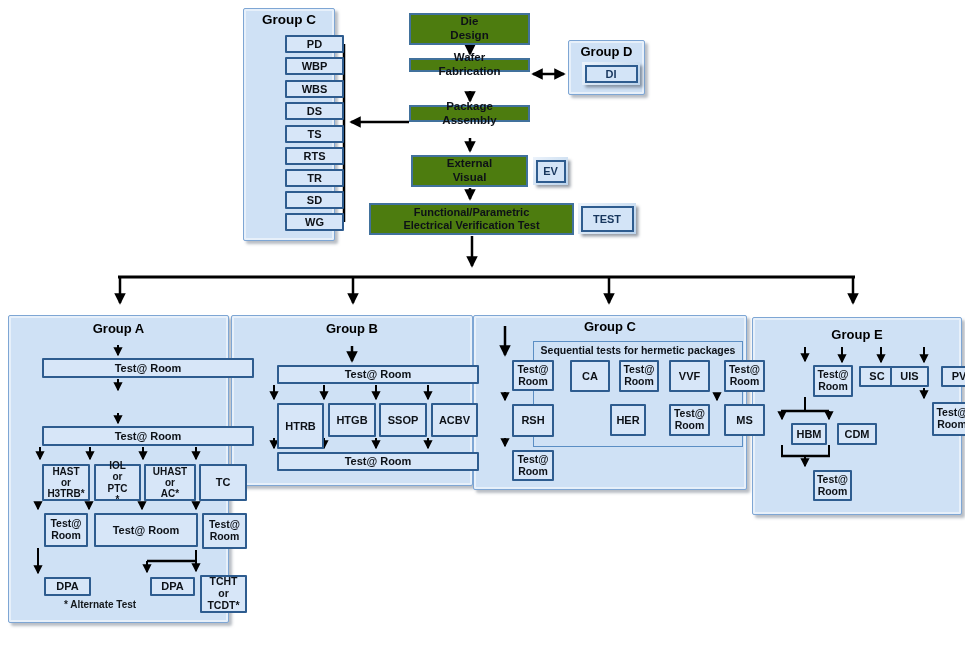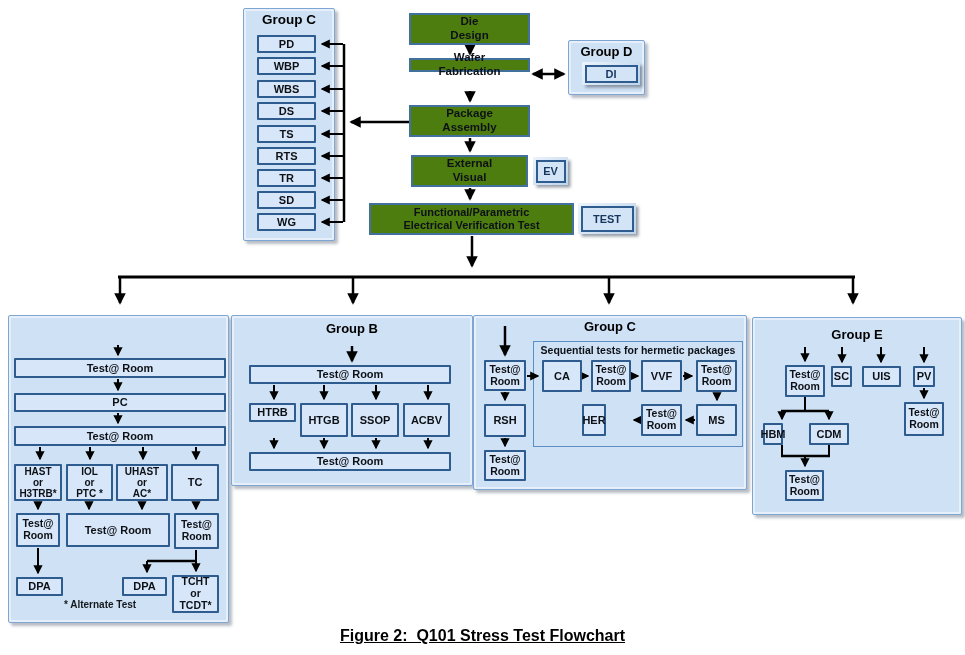--- a/index.html
+++ b/index.html
@@ -8,21 +8,21 @@
   .panel{position:absolute;background:#cfe1f5;border:1.5px solid #7ea6d4;border-radius:2px;
          box-shadow:3px 3px 3px rgba(125,134,148,.55), inset 0 0 0 2px rgba(255,255,255,.5);
          box-sizing:border-box;z-index:1;}
   .seq{position:absolute;border:1.5px solid #5b8ec4;box-sizing:border-box;z-index:2;}
   #wires{position:absolute;left:0;top:0;z-index:3;pointer-events:none;}
   .t{position:absolute;font-weight:bold;color:#000;font-size:13px;text-align:center;
      white-space:nowrap;z-index:4;}
   .nb{position:absolute;background:#d7e6f8;border:2px solid #2e5c8f;border-radius:1px;
       display:flex;align-items:center;justify-content:center;text-align:center;
       font-weight:bold;color:#0d1117;font-size:11px;line-height:1.12;white-space:pre-line;
-      box-sizing:border-box;z-index:4;padding:1px 8px;}
+      box-sizing:border-box;z-index:4;padding:1px 16px;margin-left:28px;}
   .sm{font-size:10.5px;}
   .sm2{font-size:10px;}
   .cb{position:absolute;background:#4d7c0f;border:2.5px solid #41719c;
       display:flex;align-items:center;justify-content:center;text-align:center;
       font-weight:bold;color:#0d1117;font-size:11.5px;line-height:1.2;white-space:pre-line;
       box-sizing:border-box;z-index:4;}
   .badge{position:absolute;background:linear-gradient(135deg,#ecf3fb 0%,#bcd4ec 100%);
       padding:2.5px;box-sizing:border-box;z-index:4;
       box-shadow:2.5px 2.5px 3px rgba(80,90,105,.6);}
   .bi{width:100%;height:100%;border:2px solid #2e5c8f;background:#d3e4f7;box-sizing:border-box;
@@ -134,41 +134,41 @@
   <div class="nb" style="left:257px;top:125px;width:59px;height:18px">TS</div>
   <div class="nb" style="left:257px;top:147px;width:59px;height:18px">RTS</div>
   <div class="nb" style="left:257px;top:169px;width:59px;height:18px">TR</div>
   <div class="nb" style="left:257px;top:191px;width:59px;height:18px">SD</div>
   <div class="nb" style="left:257px;top:213px;width:59px;height:18px">WG</div>
 
   <div class="cb" style="left:409px;top:13px;width:121px;height:32px">Die
 Design</div>
   <div class="cb" style="left:409px;top:58px;width:121px;height:14px">Wafer
 Fabrication</div>
-  <div class="cb" style="left:409px;top:105px;width:121px;height:32px">Package
+  <div class="cb" style="left:409px;top:105px;width:121px;height:17px">Package
 Assembly</div>
   <div class="cb" style="left:411px;top:155px;width:117px;height:32px">External
 Visual</div>
   <div class="cb" style="left:369px;top:203px;width:205px;height:32px;font-size:11px">Functional/Parametric
 Electrical Verification Test</div>
 
   <div class="t" style="left:568px;top:44px;width:77px">Group D</div>
   <div class="badge" style="left:582px;top:62px;width:58px;height:23px">
     <div class="bi">DI</div>
   </div>
 
   <div class="badge" style="left:533px;top:157px;width:35px;height:28px">
     <div class="bi">EV</div>
   </div>
   <div class="badge" style="left:578px;top:203px;width:58px;height:31px">
     <div class="bi">TEST</div>
   </div>
 
+  <div class="t" style="left:8px;top:321px;width:221px">Group A</div>
   <div class="nb" style="left:14px;top:358px;width:212px;height:20px">Test@ Room</div>
-  <div class="nb" style="left:14px;top:393px;width:212px;height:19px">PC</div>
   <div class="nb" style="left:14px;top:426px;width:212px;height:20px">Test@ Room</div>
   <div class="nb sm2" style="left:14px;top:464px;width:48px;height:37px">HAST or
 H3TRB*</div>
   <div class="nb sm2" style="left:66px;top:464px;width:47px;height:37px">IOL or
 PTC *</div>
   <div class="nb sm2" style="left:116px;top:464px;width:52px;height:37px">UHAST or
 AC*</div>
   <div class="nb" style="left:171px;top:464px;width:48px;height:37px">TC</div>
   <div class="nb sm" style="left:16px;top:513px;width:44px;height:34px">Test@
 Room</div>
@@ -176,21 +176,21 @@
   <div class="nb sm" style="left:174px;top:513px;width:45px;height:36px">Test@
 Room</div>
   <div class="nb" style="left:16px;top:577px;width:47px;height:19px">DPA</div>
   <div class="nb" style="left:122px;top:577px;width:45px;height:19px">DPA</div>
   <div class="nb sm" style="left:172px;top:575px;width:47px;height:38px">TCHT or
 TCDT*</div>
   <div class="note" style="left:40px;top:599px;width:120px">* Alternate Test</div>
 
   <div class="t" style="left:231px;top:321px;width:242px">Group B</div>
   <div class="nb" style="left:249px;top:365px;width:202px;height:19px">Test@ Room</div>
-  <div class="nb" style="left:249px;top:403px;width:47px;height:19px">HTRB</div>
+  <div class="nb" style="left:249px;top:403px;width:47px;height:46px">HTRB</div>
   <div class="nb" style="left:300px;top:403px;width:48px;height:34px">HTGB</div>
   <div class="nb" style="left:351px;top:403px;width:48px;height:34px">SSOP</div>
   <div class="nb" style="left:403px;top:403px;width:47px;height:34px">ACBV</div>
   <div class="nb" style="left:249px;top:452px;width:202px;height:19px">Test@ Room</div>
 
   <div class="t" style="left:473px;top:319px;width:274px">Group C</div>
   <div class="seqlbl" style="left:533px;top:344px;width:210px">Sequential tests for hermetic packages</div>
   <div class="nb sm" style="left:484px;top:360px;width:42px;height:31px">Test@
 Room</div>
   <div class="nb" style="left:484px;top:404px;width:42px;height:33px">RSH</div>
@@ -213,14 +213,13 @@
   <div class="nb" style="left:831px;top:366px;width:21px;height:21px">SC</div>
   <div class="nb" style="left:862px;top:366px;width:39px;height:21px">UIS</div>
   <div class="nb" style="left:913px;top:366px;width:22px;height:21px">PV</div>
   <div class="nb sm" style="left:904px;top:402px;width:40px;height:34px">Test@
 Room</div>
   <div class="nb" style="left:763px;top:423px;width:19px;height:22px">HBM</div>
   <div class="nb" style="left:809px;top:423px;width:40px;height:22px">CDM</div>
   <div class="nb sm" style="left:785px;top:470px;width:39px;height:31px">Test@
 Room</div>
 
-  <div class="caption">Figure 2:  Q101 Stress Test Flowchart</div>
 </div>
 
 </body></html>

